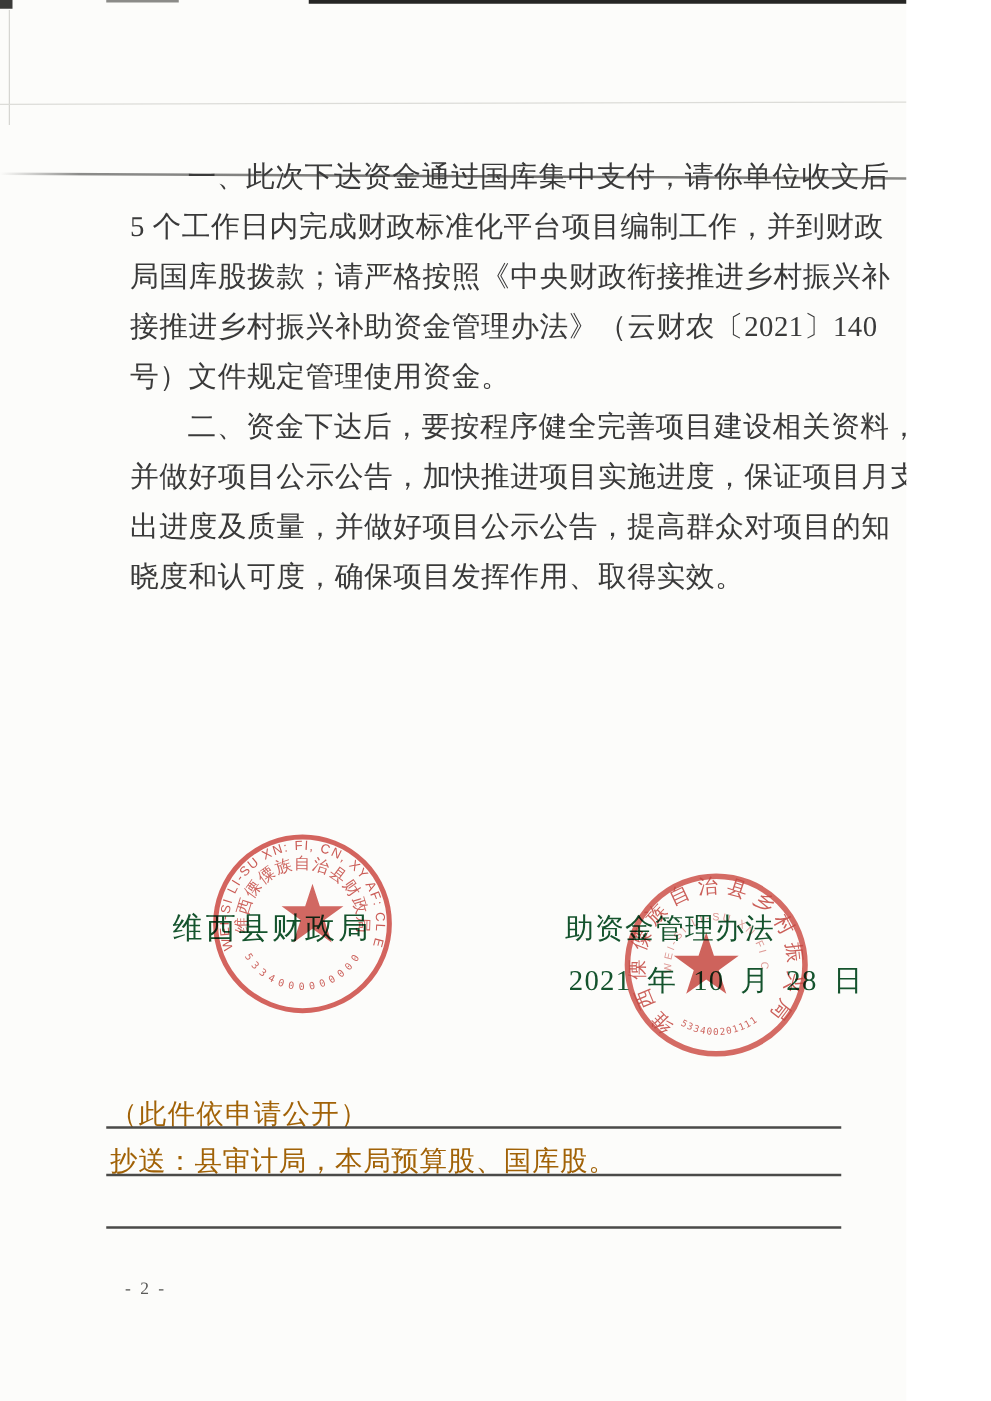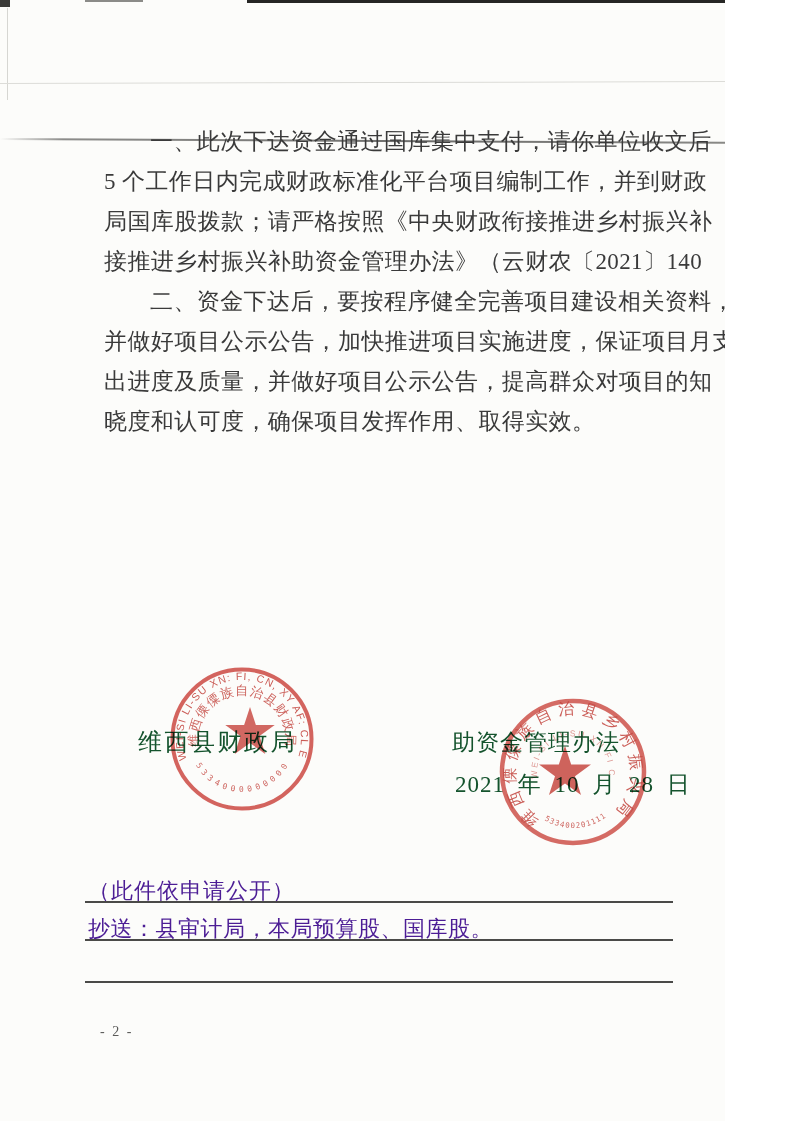--- a/index.html
+++ b/index.html
@@ -38,21 +38,21 @@
   .seal-left  { left:169px; top:666px; width:146px; height:146px; }
   .seal-right { left:497px; top:696px; width:152px; height:152px; }
   .seal text { fill:#c84b45; }
   .sl-outer-t { font-size:10.5px; letter-spacing:1.2px; font-family:"Liberation Sans",sans-serif; opacity:0.9; }
   .sl-cn-t    { font-size:13px; letter-spacing:1px; opacity:0.85; }
   .sl-code-t  { font-size:8px; letter-spacing:4px; font-family:"DejaVu Sans Mono",monospace; opacity:0.85; }
   .sr-cn-t    { font-size:16px; letter-spacing:6px; opacity:0.88; }
   .sr-inner-t { font-size:8.5px; letter-spacing:2px; font-family:"Liberation Sans",sans-serif; opacity:0.55; }
   .sr-code-t  { font-size:7.5px; letter-spacing:1px; font-family:"DejaVu Sans Mono",monospace; opacity:0.85; }
   
-  .f-text { position:absolute; white-space:nowrap; color:#4c1d95; }
+  .f-text { position:absolute; white-space:nowrap; color:#a16207; }
   .f-disclosure { left:88px; top:876px; font-size:22px; letter-spacing:1px; }
   .f-cc         { left:88px; top:914px; font-size:22px; letter-spacing:0.5px; }
   .f-issuer-row { position:absolute; left:88px; top:955px; width:584px; display:flex;
                   justify-content:space-between; font-size:22px; color:#333331; white-space:nowrap; }
   .rule { position:absolute; left:85px; width:588px; height:2px; background:#4a4a48; }
   .rule1 { top:901px; } .rule2 { top:939px; } .rule3 { top:981px; }
   .page-num { position:absolute; left:100px; top:1024px; font-size:14px; color:#5a5a58; letter-spacing:2px; }
 </style>
 </head>
 <body>
@@ -65,20 +65,21 @@
   <div class="edge-left-faint"></div>
   <div class="faint-line"></div>
   <div class="strike-line"></div>
   <div class="edge-right-shadow"></div>
 
   <div class="bodytext">
     <div class="bline indent">一、此次下达资金通过国库集中支付，请你单位收文后</div>
     <div class="bline">5 个工作日内完成财政标准化平台项目编制工作，并到财政</div>
     <div class="bline">局国库股拨款；请严格按照《中央财政衔接推进乡村振兴补</div>
     <div class="bline">接推进乡村振兴补助资金管理办法》（云财农〔2021〕140</div>
+    <div class="bline">号）文件规定管理使用资金。</div>
     <div class="bline indent">二、资金下达后，要按程序健全完善项目建设相关资料，</div>
     <div class="bline">并做好项目公示公告，加快推进项目实施进度，保证项目月支</div>
     <div class="bline">出进度及质量，并做好项目公示公告，提高群众对项目的知</div>
     <div class="bline">晓度和认可度，确保项目发挥作用、取得实效。</div>
   </div>
 
 
   <div class="sig sig-left">维西县财政局</div>
   <div class="sig sig-right">助资金管理办法</div>
   <div class="sig sig-date">2021 年 10 月 28 日</div>

